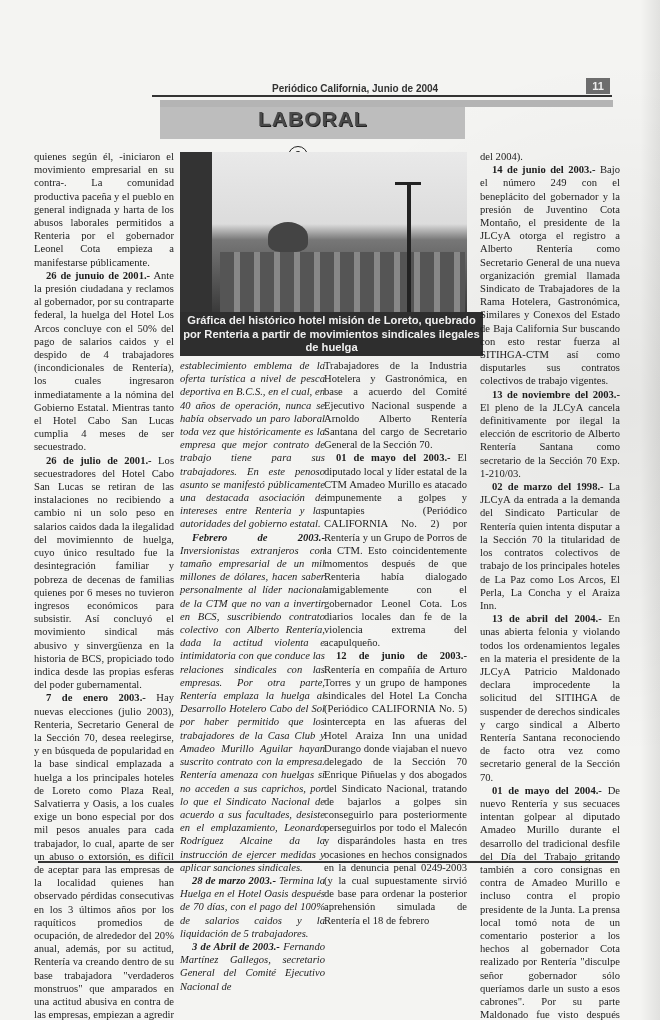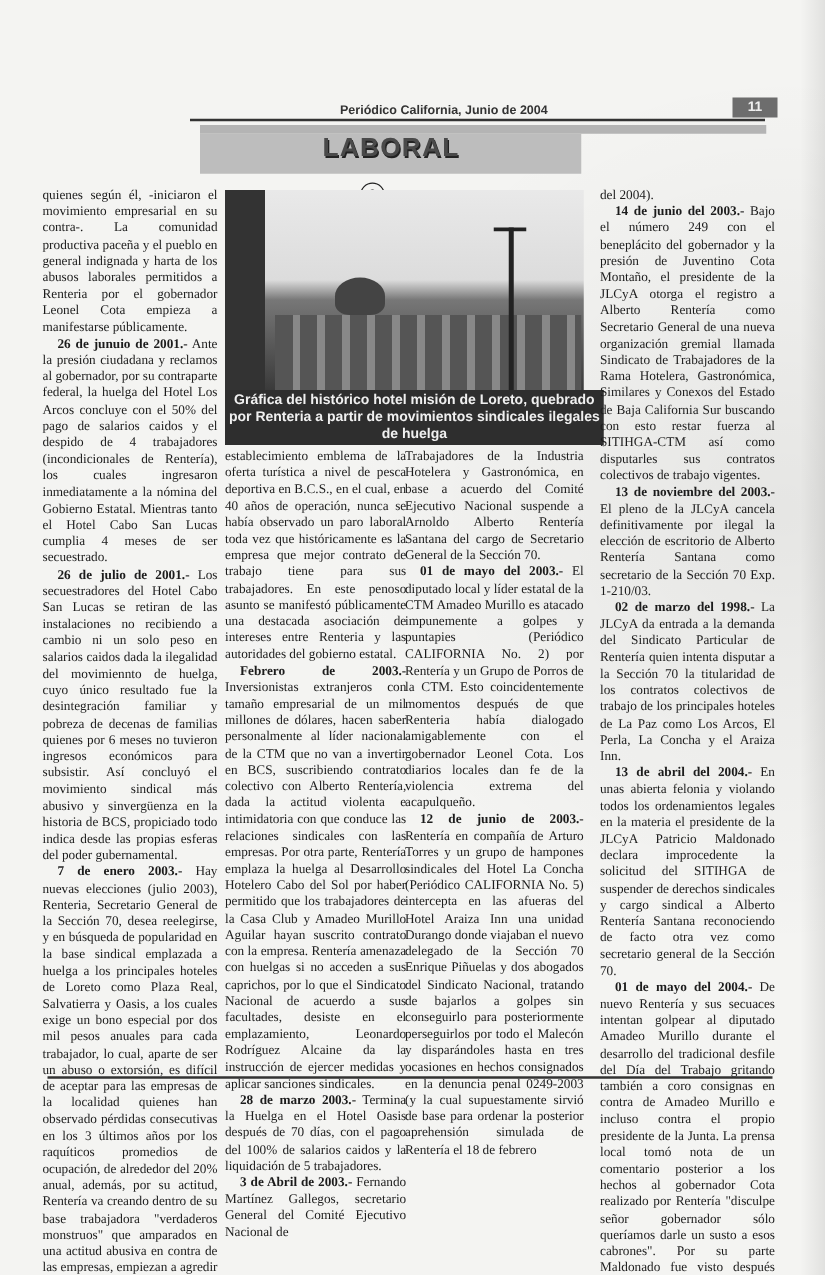--- a/index.html
+++ b/index.html
@@ -3,21 +3,21 @@
 <meta charset="utf-8">
 <style>
   html, body { margin:0; padding:0; }
   body { width:660px; height:1020px; background:#f4f4f2; position:relative; overflow:hidden;
          font-family:"Liberation Serif", serif; color:#1c1c1c; }
   .noise { position:absolute; inset:0; background:
       radial-gradient(circle at 95% 40%, rgba(0,0,0,0.06), transparent 40%),
       linear-gradient(90deg, transparent 0, transparent 640px, rgba(0,0,0,0.08) 660px); }
   .header-title { position:absolute; left:240px; top:83px; font-family:"Liberation Sans", sans-serif;
          font-size:10px; font-weight:bold; color:#333;margin-left:32px; }
-  .page-num { position:absolute; left:586px; top:78px; width:36px; height:16px; background:#6d6d6d;
+  .page-num { position:absolute; left:586px; top:78px; width:24px; height:16px; background:#6d6d6d;
          color:#eee; font-family:"Liberation Sans", sans-serif; font-size:11px; font-weight:bold;
          text-align:center; line-height:16px; }
   .rule-top { position:absolute; left:152px; top:95px; width:460px; height:2px; background:#333; }
   .band { position:absolute; left:160px; top:100px; width:453px; height:7px; background:#b4b4b4; }
   .section-box { position:absolute; left:160px; top:107px; width:305px; height:32px; background:#bdbdbd; }
   .section-title { position:absolute; left:258px; top:107px; font-family:"Liberation Sans", sans-serif;
          font-size:21px; font-weight:900; color:#4a4a4a; letter-spacing:1px;
          text-shadow: 1px 1px 0 #222; }
   .circle-mark { position:absolute; left:288px; top:146px; width:18px; height:18px; border:1.5px solid #222;
          border-radius:50%; font-family:"Liberation Sans", sans-serif; font-size:12px; text-align:center; line-height:18px; }
@@ -30,21 +30,21 @@
   .photo .crossarm { position:absolute; left:215px; top:30px; width:26px; height:3px; background:#222; }
   .photo .palm { position:absolute; left:88px; top:70px; width:40px; height:30px; border-radius:50% 50% 30% 30%; background:#444; }
   .caption { position:absolute; left:180px; top:312px; width:303px; height:44px; background:#2e2e2e;
          color:#f0f0f0; font-family:"Liberation Sans", sans-serif; font-size:11.2px; font-weight:bold;
          text-align:center; line-height:13.5px; padding-top:2px; box-sizing:border-box; }
   .col { position:absolute; font-size:10.6px; line-height:13.2px; text-align:justify; }
   .col p { margin:0; text-indent:0; }
   .col p.ind { text-indent:12px; }
   .col b { font-weight:bold; }
   .c1 { left:34px; top:150px; width:140px; }
-  .c2 { left:180px; top:359px; width:145px; }
+  .c2 { left:180px; top:359px; width:145px;font-style:italic; }
   .c3 { left:324px; top:359px; width:143px; }
   .c4 { left:480px; top:150px; width:140px; }
   .rule-bottom { position:absolute; left:38px; top:861px; width:580px; height:2px; background:#333; }
 </style>
 </head>
 <body>
 
 <div class="noise"></div>
 
 <div class="header-title">Periódico California, Junio de 2004</div>

